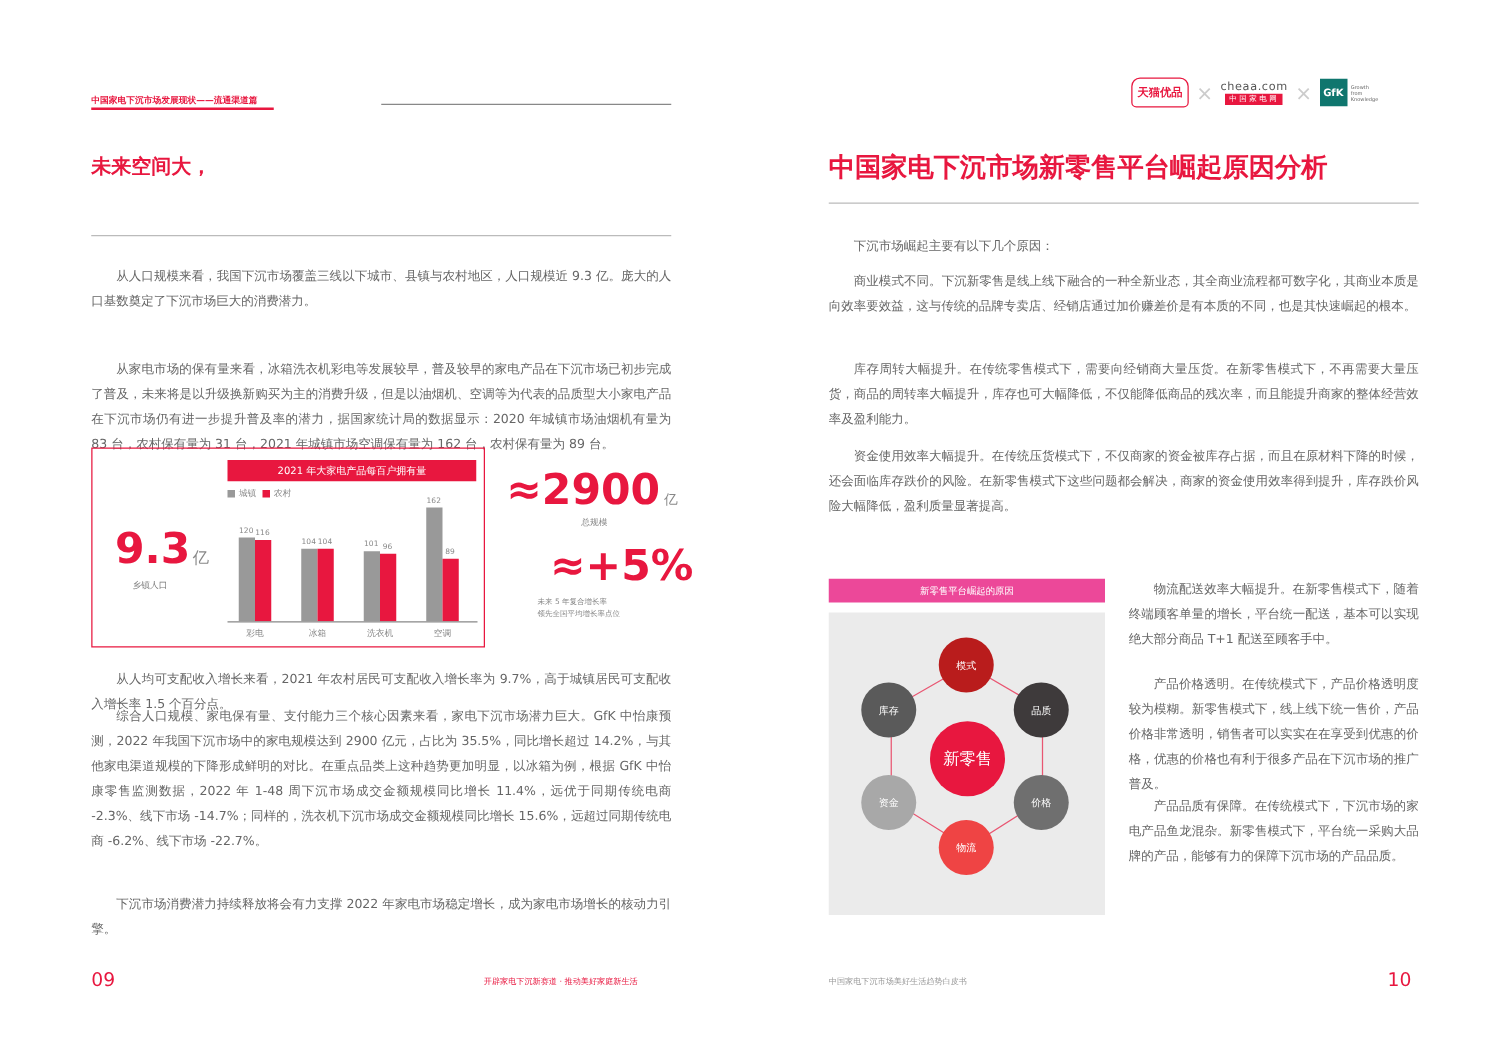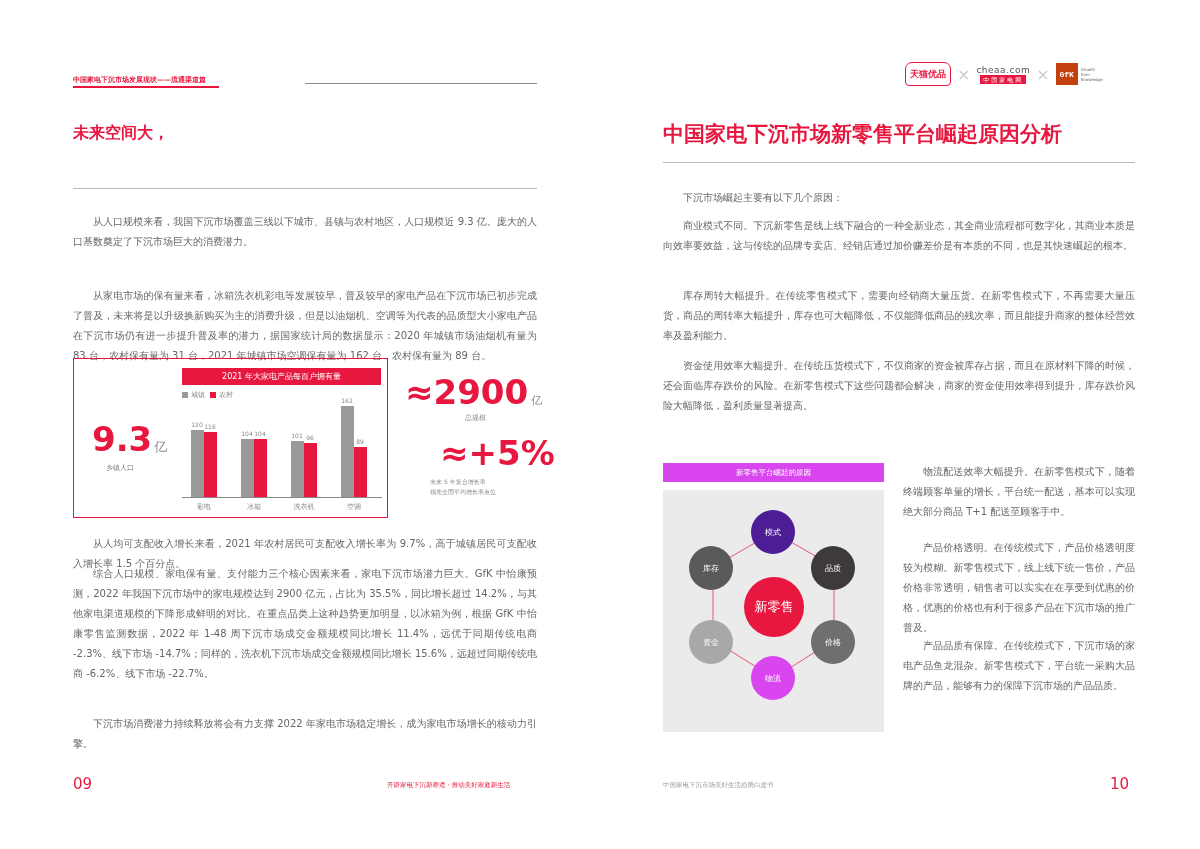--- a/index.html
+++ b/index.html
@@ -39,26 +39,26 @@
   .footer-slogan { position: absolute; left: 387px; top: 781px; font-size: 6.5px; color: #e8173f; white-space: nowrap; }
   .footer-text-right { position: absolute; left: 663px; top: 781px; font-size: 6.5px; color: #999; white-space: nowrap; }
 
   .logos { position: absolute; left: 905px; top: 58px; height: 32px; display: flex; align-items: center; gap: 6px; }
   .logo-tmall { width: 46px; height: 24px; border: 1.5px solid #e8173f; border-radius: 7px 7px 4px 4px; color: #e8173f; font-size: 9px; font-weight: bold; display: flex; align-items: center; justify-content: center; }
   .logo-x { color: #ccc; font-size: 16px; }
   .logo-cheaa { display: flex; flex-direction: column; align-items: center; }
   .logo-cheaa .top { font-size: 9px; color: #555; letter-spacing: 0.5px; }
   .logo-cheaa .bottom { background: #e8173f; color: #fff; font-size: 6px; padding: 0 3px; letter-spacing: 2px; height: 9px; line-height: 9px; }
   .logo-gfk { display: flex; align-items: center; gap: 3px; }
-  .logo-gfk .box { width: 22px; height: 22px; background: #c2410c; color: #fff; font-size: 8px; font-weight: bold; display: flex; align-items: center; justify-content: center; font-family: Liberation Mono, monospace; }
+  .logo-gfk .box { width: 22px; height: 22px; background: #0f766e; color: #fff; font-size: 8px; font-weight: bold; display: flex; align-items: center; justify-content: center; }
   .logo-gfk .tag { font-size: 4px; line-height: 5px; color: #666; }
 
   .title-right { position: absolute; left: 663px; top: 120px; font-size: 21px; font-weight: bold; color: #e8173f; white-space: nowrap; }
 
-  .diagram-title { position: absolute; left: 663px; top: 463px; width: 221px; height: 19px; background: #d946ef; color: #fff; font-size: 7.5px; text-align: center; line-height: 19px; }
+  .diagram-title { position: absolute; left: 663px; top: 463px; width: 221px; height: 19px; background: #ec4899; color: #fff; font-size: 7.5px; text-align: center; line-height: 19px; }
   .diagram-box { position: absolute; left: 663px; top: 490px; width: 221px; height: 242px; background: #ebebeb; }
   .node { position: absolute; border-radius: 50%; color: #fff; font-size: 8px; display: flex; align-items: center; justify-content: center; }
   .node-center { font-size: 13px; }
 </style>
 </head>
 <body>
 
 <div class="page left">
   <div class="sec-tag">中国家电下沉市场发展现状——流通渠道篇</div>
   <div class="sec-tag-line"></div>
@@ -154,24 +154,24 @@
 <p class="para" style="left:663px; top:216px; width:472px;">商业模式不同。下沉新零售是线上线下融合的一种全新业态，其全商业流程都可数字化，其商业本质是向效率要效益，这与传统的品牌专卖店、经销店通过加价赚差价是有本质的不同，也是其快速崛起的根本。</p>
 <p class="para" style="left:663px; top:286px; width:472px;">库存周转大幅提升。在传统零售模式下，需要向经销商大量压货。在新零售模式下，不再需要大量压货，商品的周转率大幅提升，库存也可大幅降低，不仅能降低商品的残次率，而且能提升商家的整体经营效率及盈利能力。</p>
 <p class="para" style="left:663px; top:356px; width:472px;">资金使用效率大幅提升。在传统压货模式下，不仅商家的资金被库存占据，而且在原材料下降的时候，还会面临库存跌价的风险。在新零售模式下这些问题都会解决，商家的资金使用效率得到提升，库存跌价风险大幅降低，盈利质量显著提高。</p>
 
 <div class="diagram-title">新零售平台崛起的原因</div>
 <div class="diagram-box">
   <svg width="221" height="242" style="position:absolute; left:0; top:0;">
     <polygon points="111,42 171,77 171,150 111,188 50,150 50,77" fill="none" stroke="#e8173f" stroke-width="1" opacity="0.7"></polygon>
   </svg>
   <div id="nodes">
-      <div class="node" style="left: 88px; top: 20px; width: 44px; height: 44px; background: #4c1d95;">模式</div>
+      <div class="node" style="left: 88px; top: 20px; width: 44px; height: 44px; background: #b91c1c;">模式</div>
       <div class="node" style="left: 148px; top: 56px; width: 44px; height: 44px; background: rgb(62, 58, 59);">品质</div>
       <div class="node" style="left: 148px; top: 130px; width: 44px; height: 44px; background: rgb(111, 111, 111);">价格</div>
-      <div class="node" style="left: 88px; top: 166px; width: 44px; height: 44px; background: #d946ef;">物流</div>
+      <div class="node" style="left: 88px; top: 166px; width: 44px; height: 44px; background: #ef4444;">物流</div>
       <div class="node" style="left: 26px; top: 130px; width: 44px; height: 44px; background: rgb(168, 168, 168);">资金</div>
       <div class="node" style="left: 26px; top: 56px; width: 44px; height: 44px; background: rgb(90, 90, 90);">库存</div>
     </div>
   <div class="node node-center" style="left:81px; top:87px; width:60px; height:60px; background:#e8173f;">新零售</div>
 </div>
 
 <p class="para" style="left:903px; top:462px; width:232px;">物流配送效率大幅提升。在新零售模式下，随着终端顾客单量的增长，平台统一配送，基本可以实现绝大部分商品 T+1 配送至顾客手中。</p>
 <p class="para" style="left:903px; top:538px; width:232px;">产品价格透明。在传统模式下，产品价格透明度较为模糊。新零售模式下，线上线下统一售价，产品价格非常透明，销售者可以实实在在享受到优惠的价格，优惠的价格也有利于很多产品在下沉市场的推广普及。</p>
 <p class="para" style="left:903px; top:636px; width:232px;">产品品质有保障。在传统模式下，下沉市场的家电产品鱼龙混杂。新零售模式下，平台统一采购大品牌的产品，能够有力的保障下沉市场的产品品质。</p>
 

